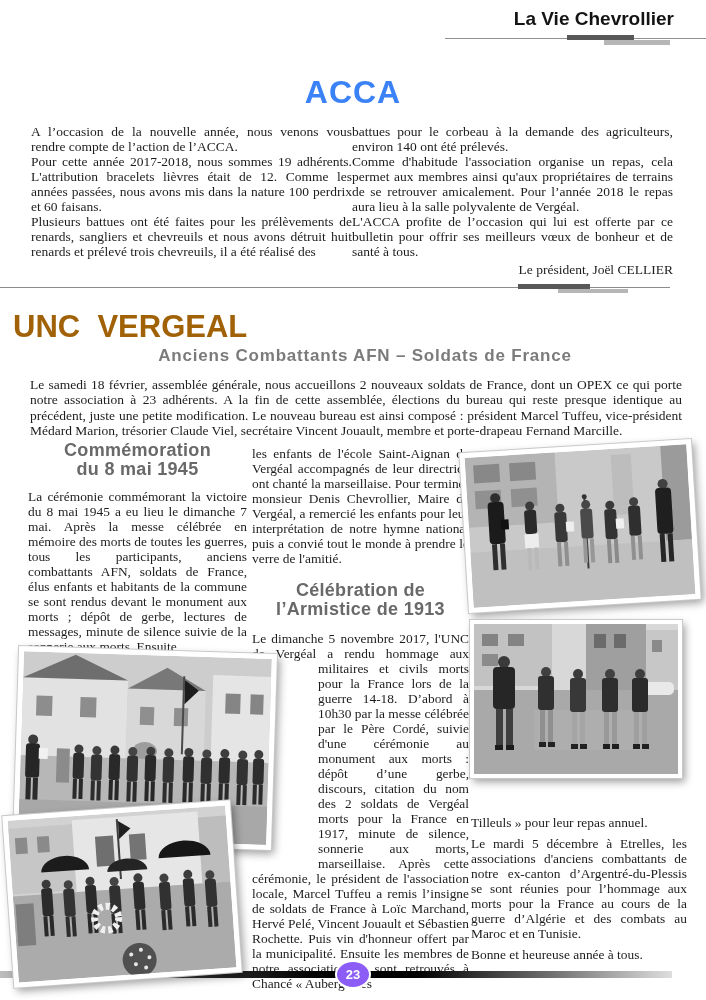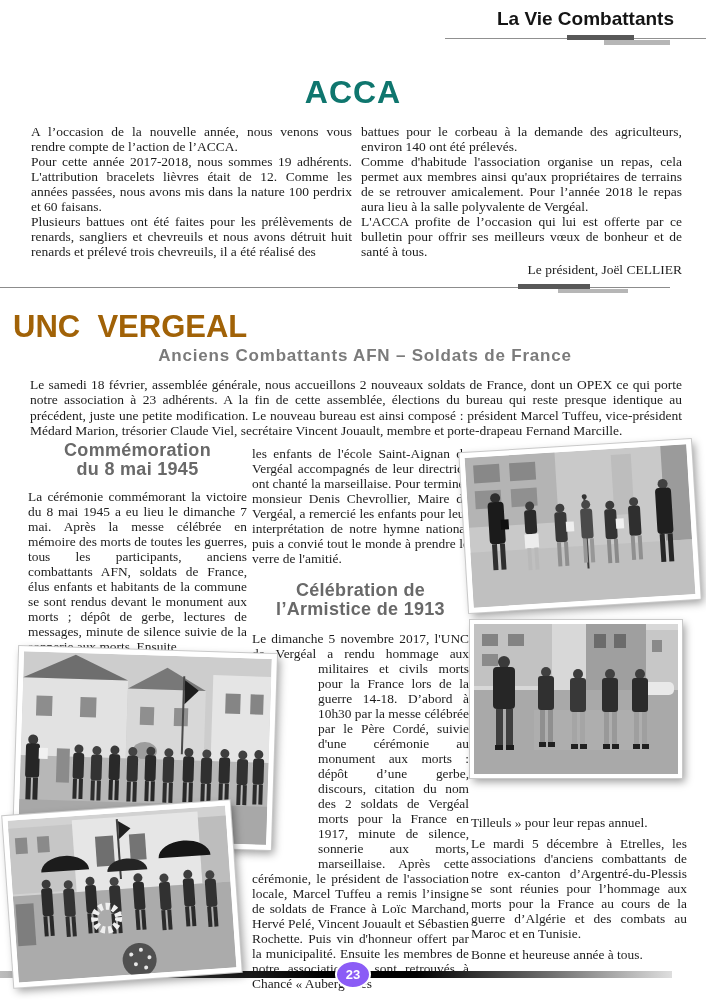--- a/index.html
+++ b/index.html
@@ -12,22 +12,22 @@
 
   
   .hdr-title{position:absolute;top:8px;right:32px;font:600 19px "Liberation Sans",sans-serif;color:#141414;}
   .hdr-rule{position:absolute;top:38px;left:445px;width:261px;height:1px;background:#909090;}
   .hdr-bar{position:absolute;height:5px;}
   .hdr-bar.dark{top:35px;left:567px;width:67px;background:#585858;}
   .hdr-bar.light{top:40px;left:604px;width:66px;background:#b6b6b6;}
 
   
   .acca-title{position:absolute;top:74px;left:0;width:100%;text-align:center;
-    font:900 32px "Liberation Sans",sans-serif;color:#0f766e;letter-spacing:1px;margin:0;}
-  .acca-cols{position:absolute;top:124px;left:31px;width:651px;display:flex;gap:9px;}
+    font:900 32px "Liberation Sans",sans-serif;color:#3b82f6;letter-spacing:1px;margin:0;}
+  .acca-cols{position:absolute;top:124px;left:31px;width:651px;display:flex;}
   .acca-cols .col{width:321px;font-size:13.5px;line-height:1.11;text-align:justify;}
   .sig{text-align:right;margin-top:3px;}
 
   
   .sec-rule{position:absolute;top:287px;left:0;width:670px;height:1px;background:#8c8c8c;}
   .sec-bar{position:absolute;height:5px;}
   .sec-bar.dark{top:284px;left:518px;width:72px;background:#585858;}
   .sec-bar.light{top:289px;left:558px;width:70px;height:4px;background:#b6b6b6;}
 
   
@@ -63,21 +63,21 @@
     background:linear-gradient(90deg,#bdbdbd,#2e2e2e 30%,#000 48%,#000 62%,#6f6f6f 82%,#dedede);}
   .badge{position:absolute;top:960px;left:335px;width:36px;height:29px;border-radius:50%;
     background:#8b5cf6;border:2px solid #fff;box-sizing:border-box;display:flex;align-items:center;
     justify-content:center;color:#fff;font:700 13px "Liberation Sans",sans-serif;z-index:3;}
 </style>
 </head>
 <body>
 
 <div class="page">
 
-  <div class="hdr-title">La Vie Combattants</div>
+  <div class="hdr-title">La Vie Chevrollier</div>
   <div class="hdr-rule"></div>
   <div class="hdr-bar dark"></div>
   <div class="hdr-bar light"></div>
 
   <h1 class="acca-title">ACCA</h1>
   <div class="acca-cols">
     <div class="col">
       <p>A l’occasion de la nouvelle année, nous venons vous rendre compte de l’action de l’ACCA.</p>
       <p>Pour cette année 2017-2018, nous sommes 19 adhérents. L'attribution bracelets lièvres était de 12. Comme les années passées, nous avons mis dans la nature 100 perdrix et 60 faisans.</p>
       <p>Plusieurs battues ont été faites pour les prélèvements de renards, sangliers et chevreuils et nous avons détruit huit renards et prélevé trois chevreuils, il a été réalisé des</p>

